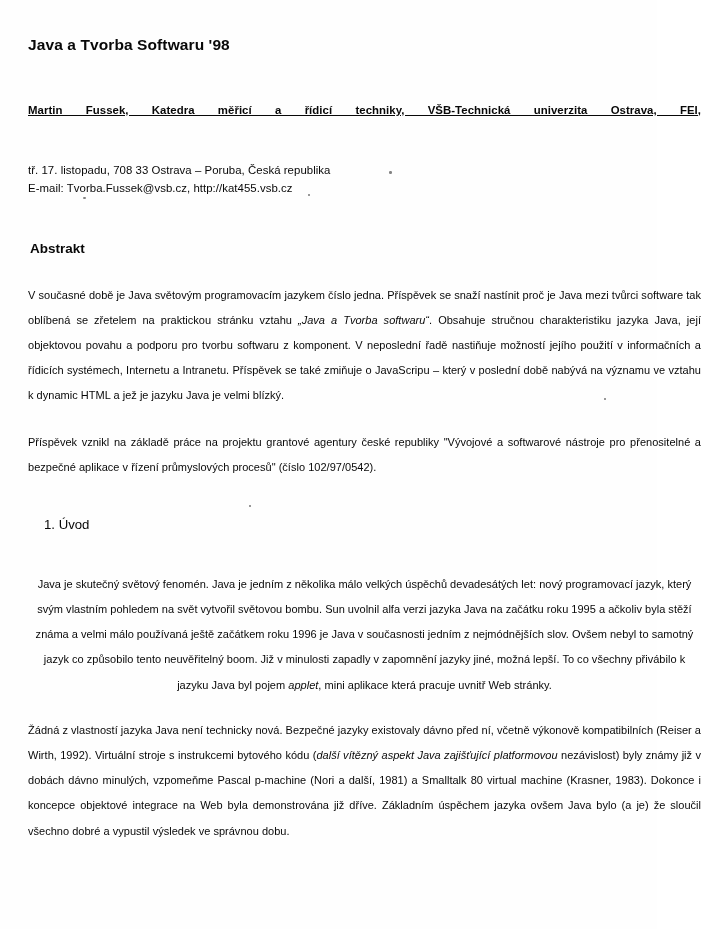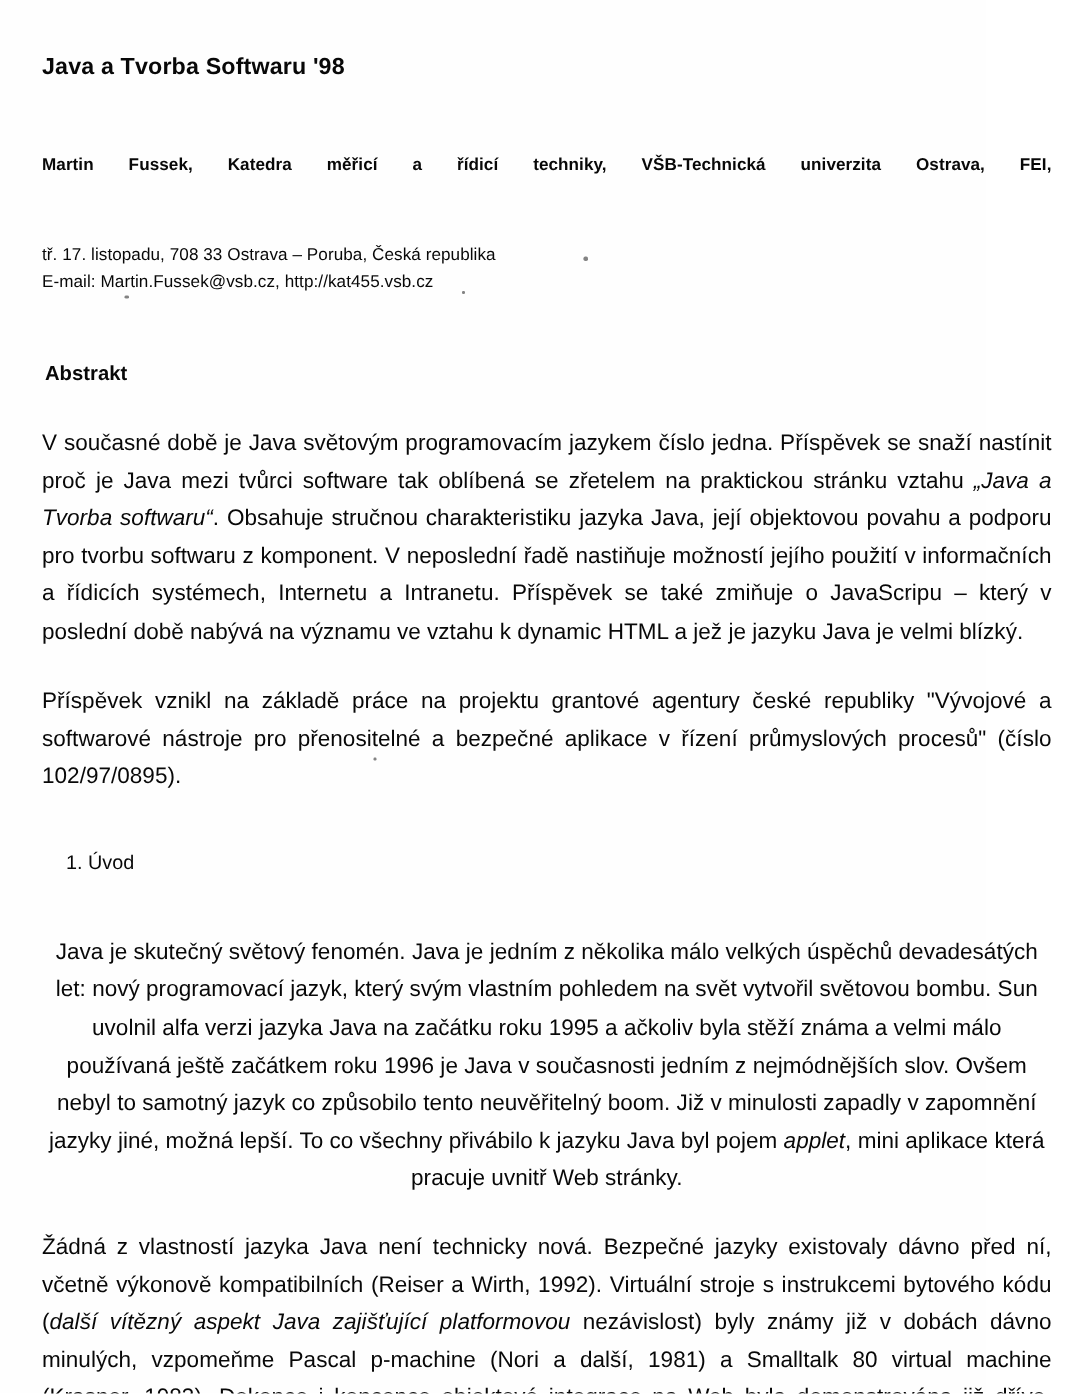--- a/index.html
+++ b/index.html
@@ -45,20 +45,21 @@
   .author-block {
     margin-top: 47px;
     font-size: 11.4px;
     line-height: 17.6px;
   }
   .author-line-1 {
     font-weight: bold;
     text-align: justify;
     text-align-last: justify;
     letter-spacing: 0.05px;
+    text-decoration: underline;
   }
   .author-line-2,
   .author-line-3 {
     font-weight: bold;
     letter-spacing: 0.05px;
   }
   .author-line-3 { font-weight: normal; }
   .author-line-2 { font-weight: normal; margin-top: 43px; }
 
   
@@ -72,21 +73,21 @@
   .h-section {
     font-size: 13.2px;
     font-weight: normal;
     margin: 16px;
     padding-top: 21px;
     line-height: 1.2;
   }
 
   
   p.body-par {
-    font-size: 15px;
+    font-size: 11px;
     line-height: 25.2px;
     margin: 0;
     text-align: justify;
     letter-spacing: 0.02px;
   }
   p.body-par.left-aligned {
     text-align: center;
   }
   .gap-lg { padding-top: 23px; }
   .gap-md { padding-top: 21px; }
@@ -106,30 +107,30 @@
 <body>
 
 <div class="page">
   <div class="content">
 
     <h1 class="doc-title">Java a Tvorba Softwaru '98</h1>
 
     <div class="author-block">
       <div class="author-line-1">Martin Fussek, Katedra měřicí a řídicí techniky, VŠB-Technická univerzita Ostrava, FEI,</div>
       <div class="author-line-2">tř. 17. listopadu, 708 33 Ostrava – Poruba, Česká republika</div>
-      <div class="author-line-3">E-mail: Martin.Fussek@vsb.cz, http://kat455.vsb.cz</div>
+      <div class="author-line-3">E-mail: Tvorba.Fussek@vsb.cz, http://kat455.vsb.cz</div>
     </div>
 
     <h2 class="h-abstract">Abstrakt</h2>
 
     <p class="body-par gap-lg">
       <span>V současné době je Java světovým programovacím jazykem číslo jedna. Příspěvek se snaží nastínit proč je Java mezi tvůrci software tak oblíbená se zřetelem na praktickou stránku vztahu </span><i>„Java a Tvorba softwaru“</i><span>. Obsahuje stručnou charakteristiku jazyka Java, její objektovou povahu a podporu pro tvorbu softwaru z komponent. V neposlední řadě nastiňuje možností jejího použití v informačních a řídicích systémech, Internetu a Intranetu. Příspěvek se také zmiňuje o JavaScripu – který v poslední době nabývá na významu ve vztahu k dynamic HTML a jež je jazyku Java je velmi blízký.</span>
     </p>
 
-    <p class="body-par gap-md">Příspěvek vznikl na základě práce na projektu grantové agentury české republiky "Vývojové a softwarové nástroje pro přenositelné a bezpečné aplikace v řízení průmyslových procesů" (číslo 102/97/0895).</p>
+    <p class="body-par gap-md">Příspěvek vznikl na základě práce na projektu grantové agentury české republiky "Vývojové a softwarové nástroje pro přenositelné a bezpečné aplikace v řízení průmyslových procesů" (číslo 102/97/0542).</p>
 
     <h2 class="h-section">1. Úvod</h2>
 
     <p class="body-par left-aligned gap-lg">
       <span>Java je skutečný světový fenomén. Java je jedním z několika málo velkých úspěchů devadesátých let: nový programovací jazyk, který svým vlastním pohledem na svět vytvořil světovou bombu. Sun uvolnil alfa verzi jazyka Java na začátku roku 1995 a ačkoliv byla stěží známa a velmi málo používaná ještě začátkem roku 1996 je Java v současnosti jedním z nejmódnějších slov. Ovšem nebyl to samotný jazyk co způsobilo tento neuvěřitelný boom. Již v minulosti zapadly v zapomnění jazyky jiné, možná lepší. To co všechny přivábilo k jazyku Java byl pojem </span><i>applet</i><span>, mini aplikace která pracuje uvnitř Web stránky.</span>
     </p>
 
     <p class="body-par gap-sm">
       <span>Žádná z vlastností jazyka Java není technicky nová. Bezpečné jazyky existovaly dávno před ní, včetně výkonově kompatibilních (Reiser a Wirth, 1992). Virtuální stroje s instrukcemi bytového kódu (</span><i>další vítězný aspekt Java zajišťující platformovou</i><span> nezávislost) byly známy již v dobách dávno minulých, vzpomeňme Pascal p-machine (Nori a další, 1981) a Smalltalk 80 virtual machine (Krasner, 1983). Dokonce i koncepce objektové integrace na Web byla demonstrována již dříve. Základním úspěchem jazyka ovšem Java bylo (a je) že sloučil všechno dobré a vypustil výsledek ve správnou dobu.</span>
     </p>

